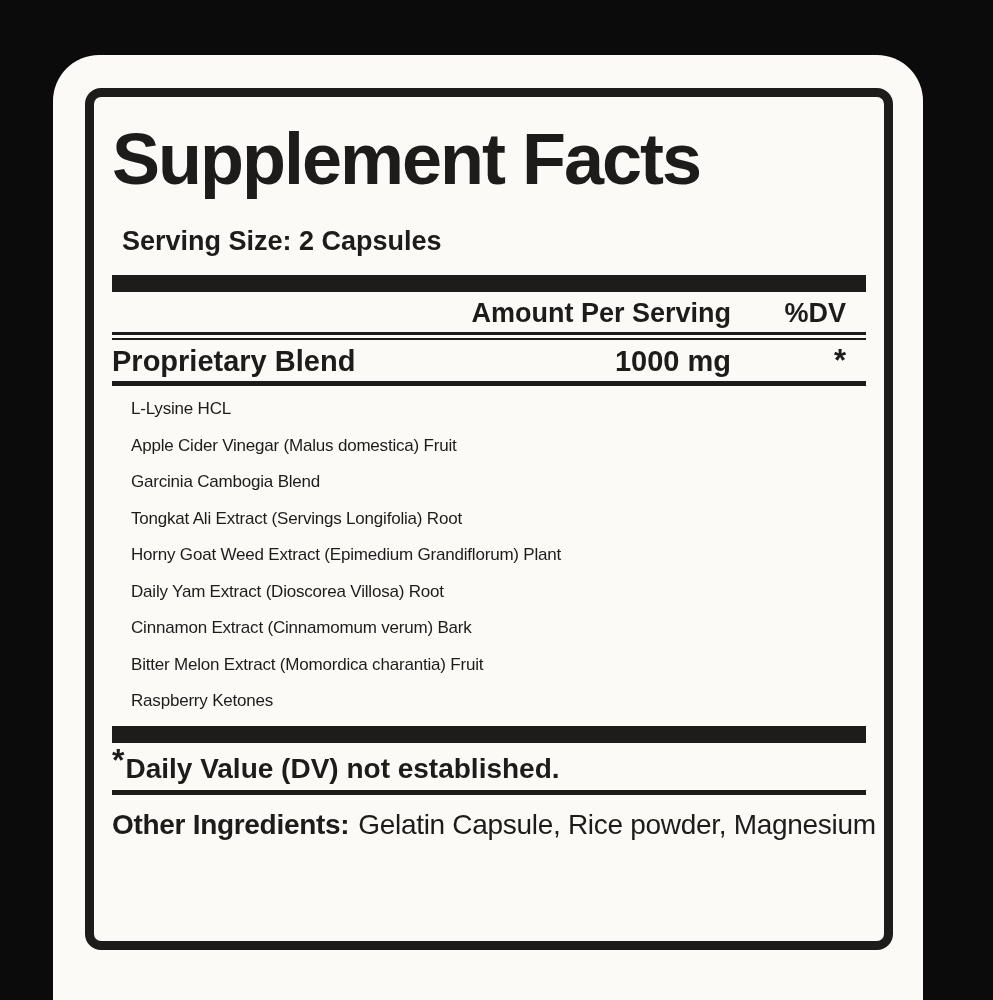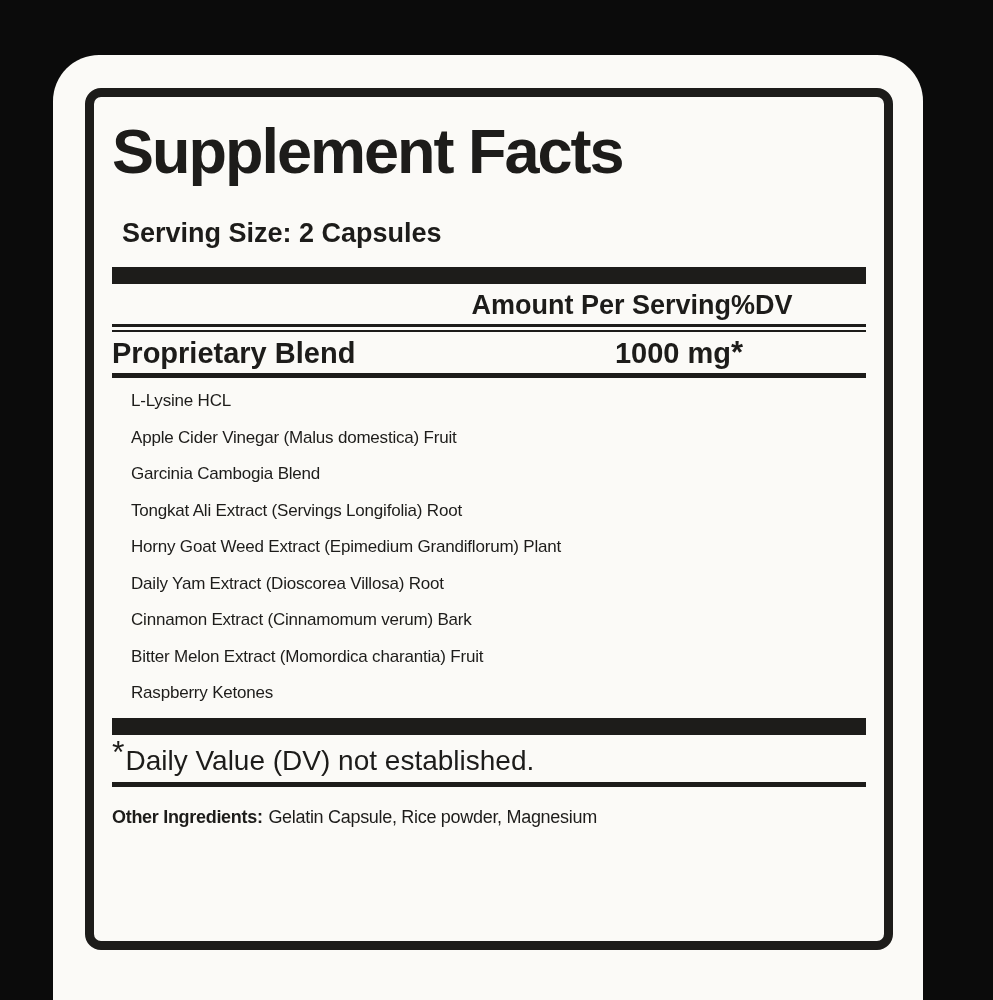--- a/index.html
+++ b/index.html
@@ -30,22 +30,22 @@
     top: 33px;
     width: 808px;
     height: 862px;
     box-sizing: border-box;
     border: 9px solid #1d1c1a;
     border-radius: 16px;
     padding: 0 18px;
     overflow: hidden;
   }
   .facts-title {
-    margin-top: 4px;
-    font-size: 63px;
+    margin-top: 12px;
+    font-size: 72px;
     font-weight: bold;
     letter-spacing: -2px;
     line-height: 100px;
     white-space: nowrap;
   }
   .serving-block {
     margin-top: 12px;
     padding-left: 10px;
     font-size: 27px;
     font-weight: bold;
@@ -63,20 +63,21 @@
     font-size: 27px;
     font-weight: bold;
     line-height: 38px;
   }
   .col-name { flex: 1; }
   .col-amount { text-align: left; }
   .col-dv {
     width: 135px;
     box-sizing: border-box;
     padding-right: 20px;
+    text-align: right;
   }
   .double-rule {
     height: 3px;                       
     border-top: 3px solid #1d1c1a;
     border-bottom: 2px solid #1d1c1a;
   }
   .blend-row {
     display: flex;
     align-items: baseline;
     padding: 4px 0 3px 0;
@@ -91,33 +92,33 @@
   .ingredient-list {
     margin: 5px 0 6px 0;
     padding-left: 19px;
     font-size: 17px;
     line-height: 36.5px;
     letter-spacing: -0.2px;
   }
   .footnote {
     margin-top: 5px;
     font-size: 28px;
-    font-weight: normal;
+    font-weight: bold;
     line-height: 38px;
   }
   .footnote-mark {
     font-size: 32px;
     position: relative;
     top: -7px;
     margin-right: 1px;
   }
   .rule-2 { margin-top: 2px; }
   .other-block {
     margin-top: 8px;
-    font-size: 18px;
+    font-size: 28px;
     line-height: 44px;
     letter-spacing: -0.3px;
     white-space: nowrap;
   }
   .other-label {
     font-weight: bold;
     margin-right: 0.32em;
   }
 </style>
 </head>

